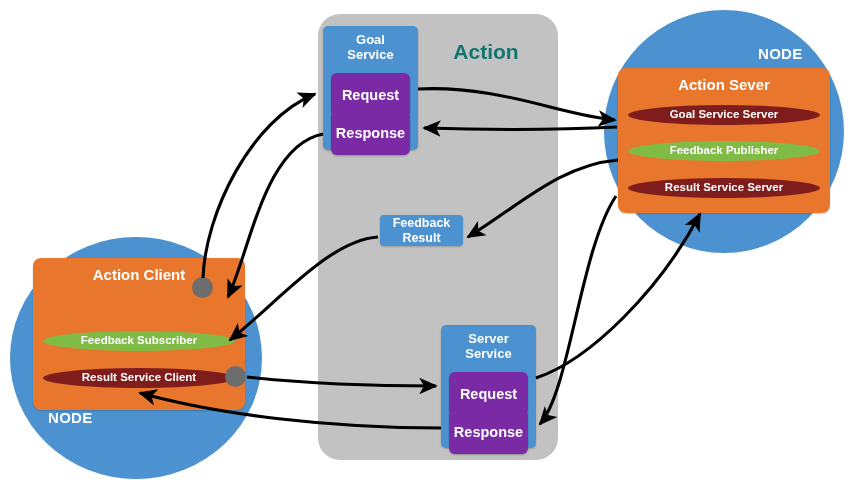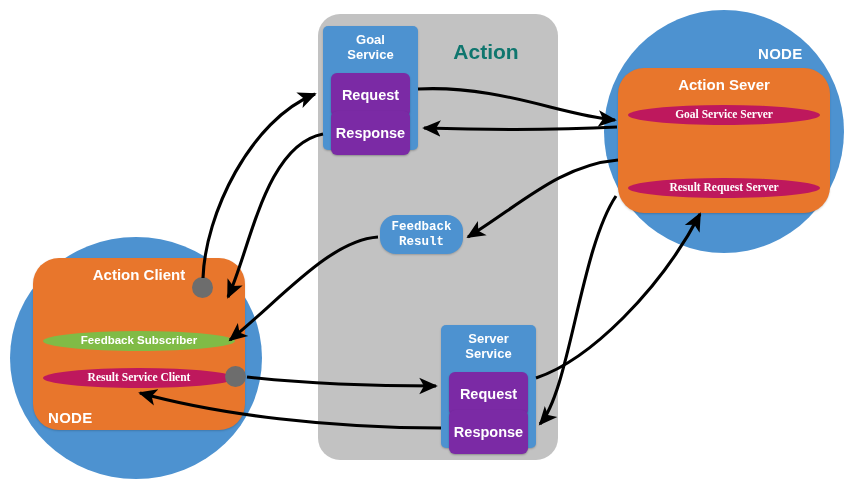--- a/index.html
+++ b/index.html
@@ -39,25 +39,25 @@
     font-size: 15px;
     letter-spacing: 0.3px;
     z-index: 12;
   }
   #node-left-label  { left: 48px;  top: 409px; }
   #node-right-label { left: 758px; top: 45px; }
 
   .action-box {
     position: absolute;
     background: #e8762c;
-    border-radius: 26px;
+    border-radius: 8px;
     z-index: 8;
     box-shadow: 0 1px 2px rgba(0,0,0,0.18);
   }
-  #action-client-box { left: 33px;  top: 258px; width: 212px; height: 172px; }
+  #action-client-box { left: 33px;  top: 258px; width: 212px; height: 152px; }
   #action-server-box { left: 618px; top: 68px;  width: 212px; height: 145px; }
 
   .action-box-title {
     position: absolute;
     width: 100%;
     text-align: center;
     top: 8px;
     color: #ffffff;
     font-weight: bold;
     font-size: 15px;
@@ -70,21 +70,21 @@
     border-radius: 50%/50%;
     color: #ffffff;
     font-weight: bold;
     font-size: 11.5px;
     display: flex;
     align-items: center;
     justify-content: center;
     text-align: center;
     line-height: 1;
   }
-  .pill.yellow { background: #be185d; font-family: Liberation Serif, serif; }
+  .pill.yellow { background: #7f1d1d; }
   .pill.green  { background: #80bb46; }
   .pill.p1 { top: 37px; }
   .pill.p2 { top: 73px; }
   .pill.p3 { top: 110px; }
 
   #action-panel {
     position: absolute;
     left: 318px;
     top: 14px;
     width: 240px;
@@ -141,34 +141,33 @@
     box-shadow: 0 1px 2px rgba(0,0,0,0.28);
   }
   .msg-chip.req { top: 47px; }
   .msg-chip.res { top: 85px; }
 
   #feedback-topic-box {
     position: absolute;
     left: 380px;
     top: 215px;
     width: 83px;
-    height: 39px;
+    height: 31px;
     background: #4d92d0;
-    border-radius: 16px;
+    border-radius: 4px;
     z-index: 10;
     color: #ffffff;
     font-weight: bold;
     font-size: 12.5px;
     display: flex;
     align-items: center;
     justify-content: center;
     text-align: center;
     line-height: 15px;
     box-shadow: 0 1px 2px rgba(0,0,0,0.2);
-    font-family: Liberation Mono, monospace;
   }
 
   .conn-dot {
     position: absolute;
     width: 21px;
     height: 21px;
     border-radius: 50%;
     background: #6d6d6d;
     z-index: 25;
   }
@@ -194,21 +193,22 @@
 
   <div id="dot-goal-client" class="conn-dot"></div>
   <div id="dot-result-client" class="conn-dot"></div>
 
   <div id="node-right" class="node-circle"></div>
   <div id="node-right-label" class="node-label">NODE</div>
 
   <div id="action-server-box" class="action-box">
     <div class="action-box-title">Action Sever</div>
     <div class="pill yellow p1">Goal Service Server</div>
-    <div class="pill yellow p3">Result Request Server</div>
+    <div class="pill green p2">Feedback Publisher</div>
+    <div class="pill yellow p3">Result Service Server</div>
   </div>
 
   <div id="goal-service-box" class="svc-box">
     <div class="svc-title">
       <span>Goal</span><br>
       <span>Service</span>
     </div>
     <div class="msg-chip req">Request</div>
     <div class="msg-chip res">Response</div>
   </div>

